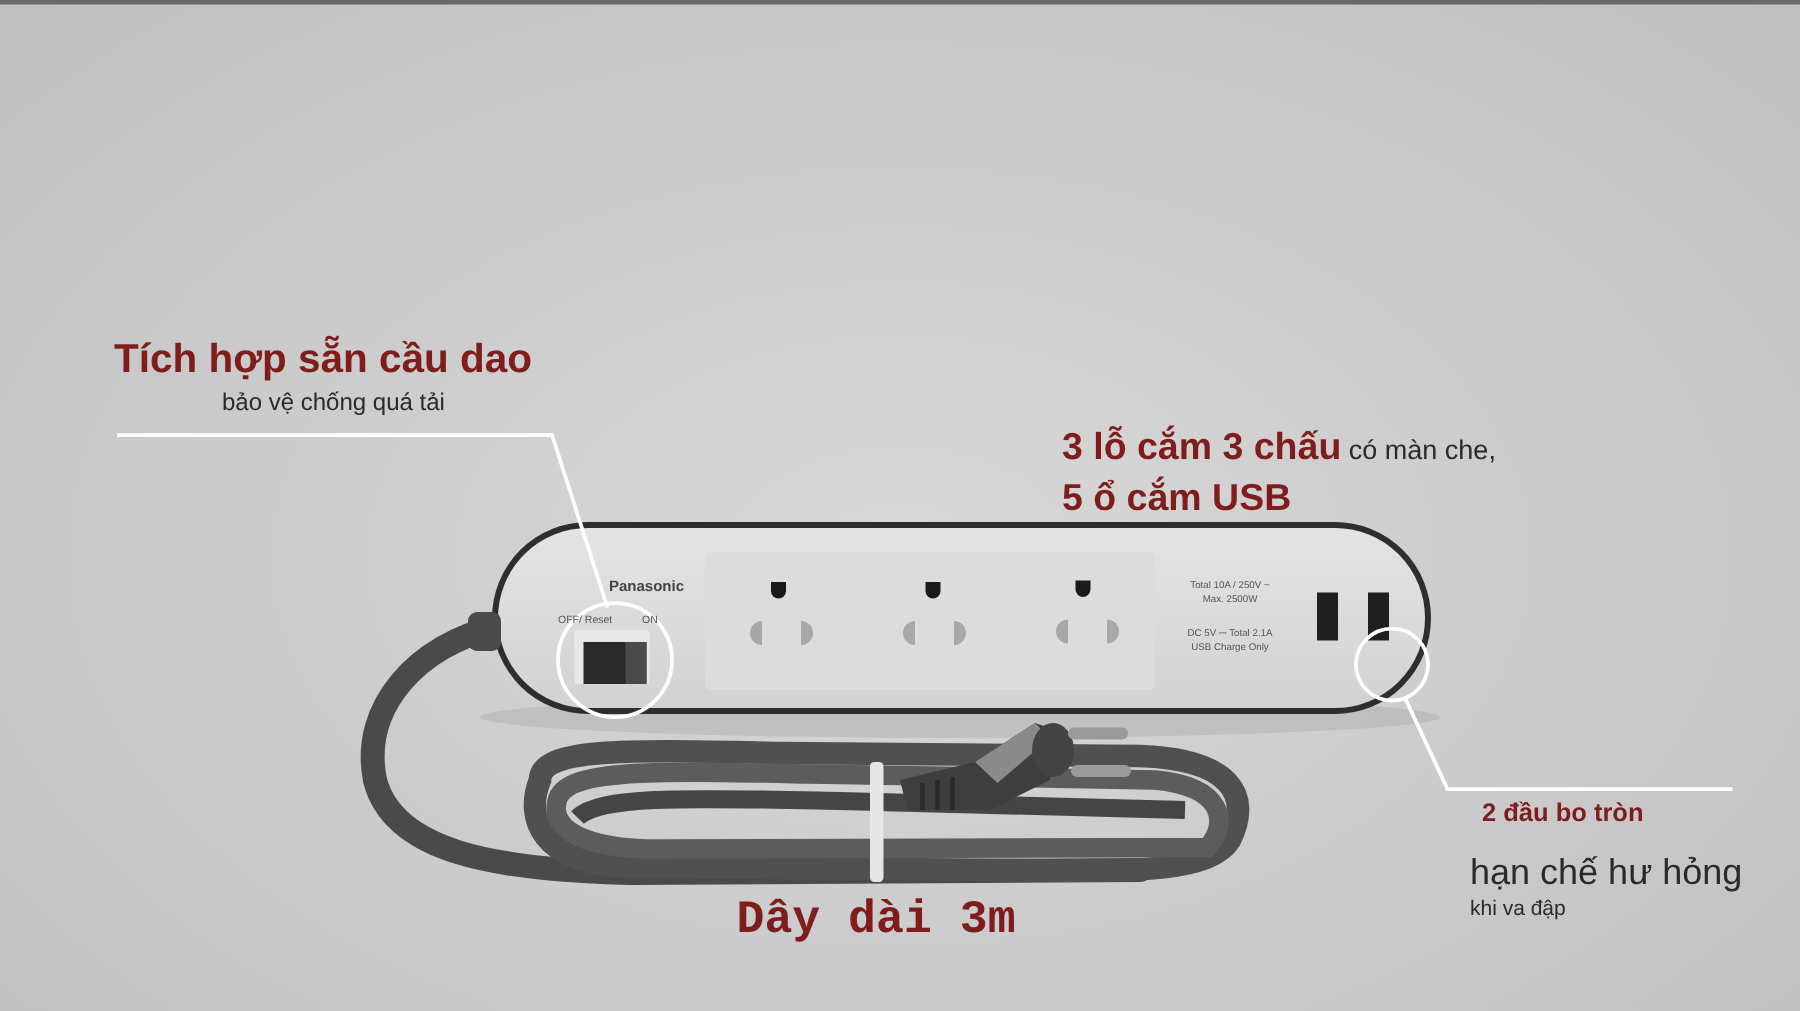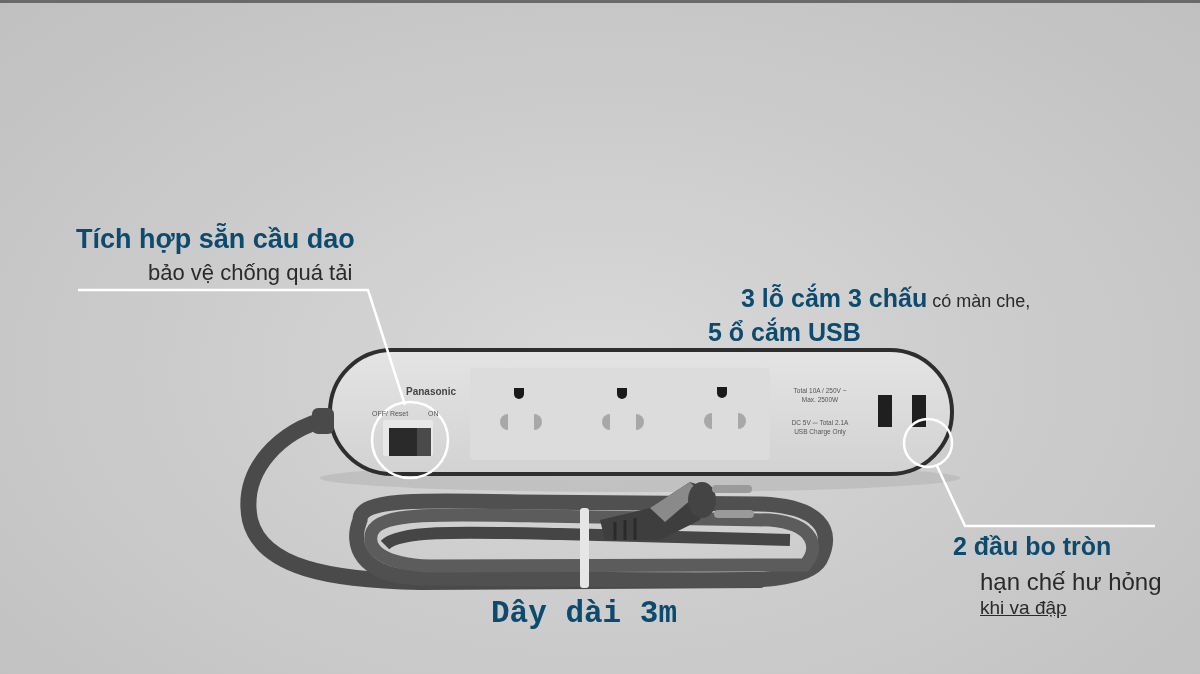--- a/index.html
+++ b/index.html
@@ -3,21 +3,21 @@
 <meta charset="utf-8">
 <style>
   html, body { margin:0; padding:0; }
   body {
     width:1200px; height:674px; overflow:hidden; position:relative;
     background: radial-gradient(ellipse at 50% 55%, #d9d9d9 0%, #cdcdcd 45%, #c0c0c0 100%);
     font-family: "Liberation Sans", "DejaVu Sans", sans-serif;
   }
   .topline { position:absolute; left:0; top:0; width:1200px; height:3px; background:#6a6a6a; }
   .abs { position:absolute; }
-  .t-bold { font-weight:700; color:#0c4a6e; }
+  .t-bold { font-weight:700; color:#7f1d1d; }
   .t-light { font-weight:400; color:#2a2a2a; }
   svg { position:absolute; left:0; top:0; }
   .strip-text { position:absolute; font-family:"Liberation Sans", sans-serif; color:#555; text-align:center; }
 </style>
 </head>
 <body>
 
 <div class="topline"></div>
 
 <svg width="1200" height="674" viewBox="0 0 1200 674">
@@ -98,24 +98,24 @@
 <div class="strip-text" style="left:780px;top:386px;width:80px;font-size:6.5px;line-height:9px;">
   <div>Total 10A / 250V ~</div>
   <div>Max. 2500W</div>
 </div>
 <div class="strip-text" style="left:780px;top:418px;width:80px;font-size:6.5px;line-height:9px;">
   <div>DC 5V ⎓ Total 2.1A</div>
   <div>USB Charge Only</div>
 </div>
 
 <div class="abs t-bold" style="left:76px;top:224px;font-size:27px;">Tích hợp sẵn cầu dao</div>
-<div class="abs t-light" style="left:148px;top:260px;font-size:22px;">bảo vệ chống quá tải</div>
+<div class="abs t-light" style="left:148px;top:260px;font-size:16px;">bảo vệ chống quá tải</div>
 
-<div class="abs" style="left:741px;top:284px;font-size:25px;white-space:nowrap;">
+<div class="abs" style="left:708px;top:284px;font-size:25px;white-space:nowrap;">
   <span class="t-bold">3 lỗ cắm 3 chấu</span><span class="t-light" style="font-size:18px;"> có màn che,</span>
 </div>
 <div class="abs t-bold" style="left:708px;top:318px;font-size:25px;">5 ổ cắm USB</div>
 
-<div class="abs t-bold" style="left:953px;top:532px;font-size:25px;">2 đầu bo tròn</div>
+<div class="abs t-bold" style="left:988px;top:532px;font-size:17px;">2 đầu bo tròn</div>
 <div class="abs t-light" style="left:980px;top:568px;font-size:24px;">hạn chế hư hỏng</div>
-<div class="abs t-light" style="left:980px;top:597px;font-size:19px;text-decoration:underline;">khi va đập</div>
+<div class="abs t-light" style="left:980px;top:597px;font-size:14px;">khi va đập</div>
 
 <div class="abs t-bold" style="left:491px;top:596px;font-size:31px;font-family:Liberation Mono, monospace;">Dây dài 3m</div>
 
 </body></html>

